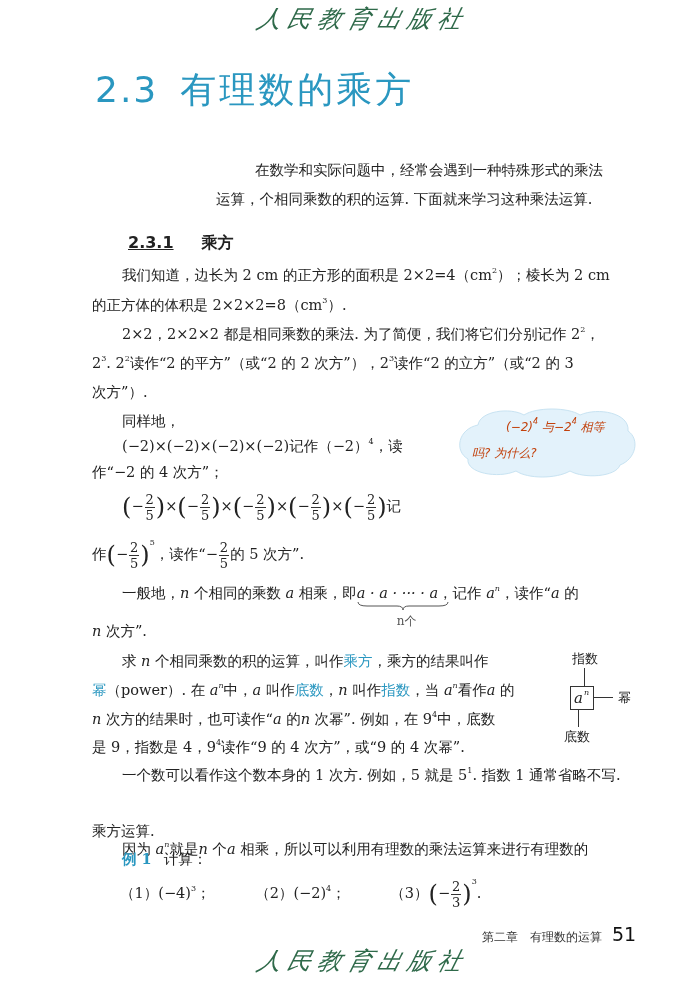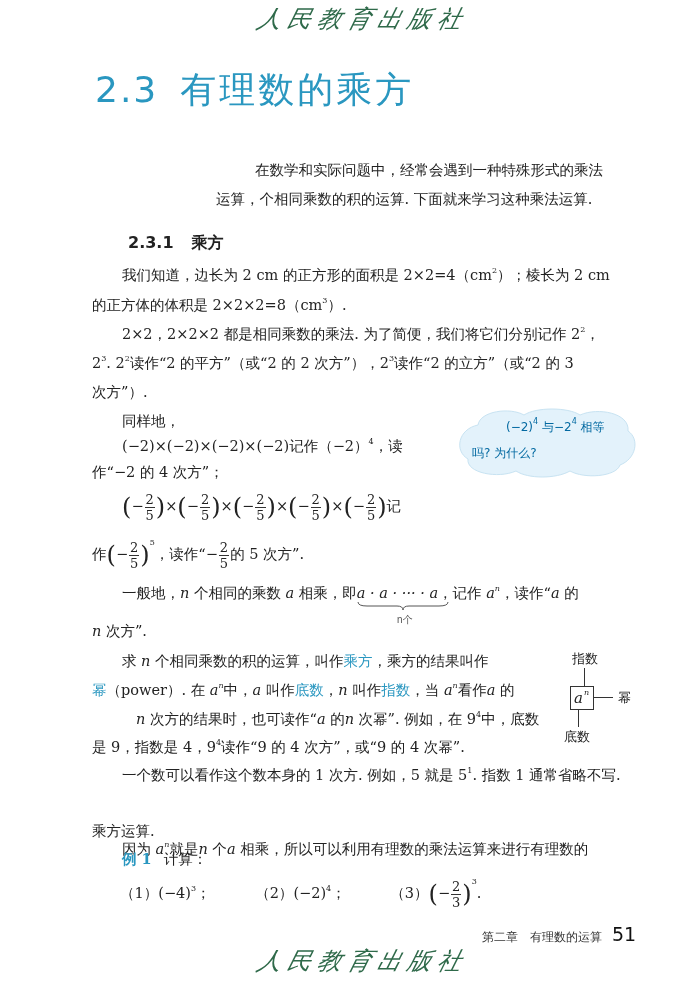--- a/index.html
+++ b/index.html
@@ -5,31 +5,31 @@
   html, body { margin:0; padding:0; background:#ffffff; }
   body { width:696px; height:983px; position:relative; overflow:hidden;
          font-family:"DejaVu Serif","Liberation Serif",serif; color:#222; }
   .abs { position:absolute; }
   .logo { font-family:"DejaVu Serif",serif; font-style:italic; color:#2f6a4a;
           font-size:24px; letter-spacing:6px; transform:skewX(-14deg); }
   .title { left:95px; top:66px; font-size:36px; color:#2a97c0; letter-spacing:3px; font-family:"DejaVu Sans","Liberation Sans",sans-serif; }
   .title .num { letter-spacing:2px; margin-right:22px; }
   .line { font-size:14.5px; line-height:20px; white-space:nowrap; }
   .sec { left:128px; top:233px; font-size:16px; font-weight:bold; font-family:"DejaVu Sans",sans-serif; }
-  .sec span:first-child { margin-right:18px; }
+  .sec span:first-child { margin-right:28px;text-decoration:underline; }
   sup { font-size:8px; vertical-align:7px; line-height:0; }
   .it { font-style:italic; }
   .blue { color:#2a97c0; }
   .frac { display:inline-block; vertical-align:middle; text-align:center; font-size:13px; line-height:15px; margin:0 1px; }
   .frac .n { display:block; border-bottom:1px solid #333; padding:0 1px; }
   .frac .d { display:block; }
   .bigp { font-size:24px; vertical-align:middle; font-weight:200; }
   .bubble { left:458px; top:407px; width:180px; height:72px; }
   .bubble svg { position:absolute; left:0; top:0; }
-  .bubble .t { position:absolute; font-size:12px; font-family:"DejaVu Sans",sans-serif; color:#0369a1; }
+  .bubble .t { position:absolute; font-size:12px; font-family:"DejaVu Sans",sans-serif; color:#c2410c;font-style:italic; }
   .diagram { left:560px; top:650px; width:90px; height:95px; font-size:13px; }
   .footer { left:482px; top:923px; font-size:12px; color:#333; font-family:"DejaVu Sans",sans-serif; }
   .footer .pg { font-size:19px; margin-left:10px; color:#111; }
   .brace { display:inline-block; position:relative; }
 </style>
 </head>
 <body>
 
 <div class="abs logo" style="left:258px; top:3px;">人民教育出版社</div>
 
@@ -79,33 +79,33 @@
   <span class="bigp">(</span>−<span class="frac"><span class="n">2</span><span class="d">5</span></span><span class="bigp">)</span>×<span class="bigp">(</span>−<span class="frac"><span class="n">2</span><span class="d">5</span></span><span class="bigp">)</span>×<span class="bigp">(</span>−<span class="frac"><span class="n">2</span><span class="d">5</span></span><span class="bigp">)</span>×<span class="bigp">(</span>−<span class="frac"><span class="n">2</span><span class="d">5</span></span><span class="bigp">)</span>×<span class="bigp">(</span>−<span class="frac"><span class="n">2</span><span class="d">5</span></span><span class="bigp">)</span><span>记</span>
 </div>
 
 <div class="abs line" style="left:92px; top:537px; line-height:34px;">
   <span>作</span><span class="bigp">(</span>−<span class="frac"><span class="n">2</span><span class="d">5</span></span><span class="bigp">)</span><sup style="vertical-align:14px;">5</sup><span>，读作“−</span><span class="frac"><span class="n">2</span><span class="d">5</span></span><span>的 5 次方”.</span>
 </div>
 
 <div class="abs line" style="left:122px; top:583px;">
   <span>一般地，</span><span class="it">n</span><span> 个相同的乘数 </span><span class="it">a</span><span> 相乘，即</span><span class="brace"><span class="it">a · a · ··· · a</span><svg width="92" height="10" style="position:absolute;left:0;top:18px;">
         <path d="M1 1 Q1 5 10 5 L40 5 Q46 5 46 9 Q46 5 52 5 L82 5 Q91 5 91 1" fill="none" stroke="#555" stroke-width="1"></path>
-      </svg><span style="position:absolute;left:40px;top:28px;font-size:10px;color:#555;font-family:Liberation Mono, monospace;">n个</span></span><span>，记作 </span><span class="it">a</span><sup class="it">n</sup><span>，读作“</span><span class="it">a</span><span> 的</span>
+      </svg><span style="position:absolute;left:40px;top:28px;font-size:12px;color:#555;">n个</span></span><span>，记作 </span><span class="it">a</span><sup class="it">n</sup><span>，读作“</span><span class="it">a</span><span> 的</span>
 </div>
 <div class="abs line" style="left:92px; top:621px;">
   <span class="it">n</span><span> 次方”.</span>
 </div>
 
 <div class="abs line" style="left:122px; top:651px;">
   <span>求 </span><span class="it">n</span><span> 个相同乘数的积的运算，叫作</span><span class="blue">乘方</span><span>，乘方的结果叫作</span>
 </div>
 <div class="abs line" style="left:92px; top:680px;">
   <span class="blue">幂</span><span>（power）. 在 </span><span class="it">a</span><sup class="it">n</sup><span>中，</span><span class="it">a</span><span> 叫作</span><span class="blue">底数</span><span>，</span><span class="it">n</span><span> 叫作</span><span class="blue">指数</span><span>，当 </span><span class="it">a</span><sup class="it">n</sup><span>看作</span><span class="it">a</span><span> 的</span>
 </div>
-<div class="abs line" style="left:92px; top:709px;margin-left:44px;">
+<div class="abs line" style="left:92px; top:709px;">
   <span class="it">n</span><span> 次方的结果时，也可读作“</span><span class="it">a</span><span> 的</span><span class="it">n</span><span> 次幂”. 例如，在 9</span><sup>4</sup><span>中，底数</span>
 </div>
 <div class="abs line" style="left:92px; top:737px;">
   <span>是 9，指数是 4，9</span><sup>4</sup><span>读作“9 的 4 次方”，或“9 的 4 次幂”.</span>
 </div>
 
 <div class="abs diagram">
   <span class="abs" style="left:12px; top:0;">指数</span>
   <div class="abs" style="left:24px; top:18px; width:1px; height:18px; background:#333;"></div>
   <div class="abs" style="left:10px; top:36px; width:22px; height:22px; border:1px solid #333;">

